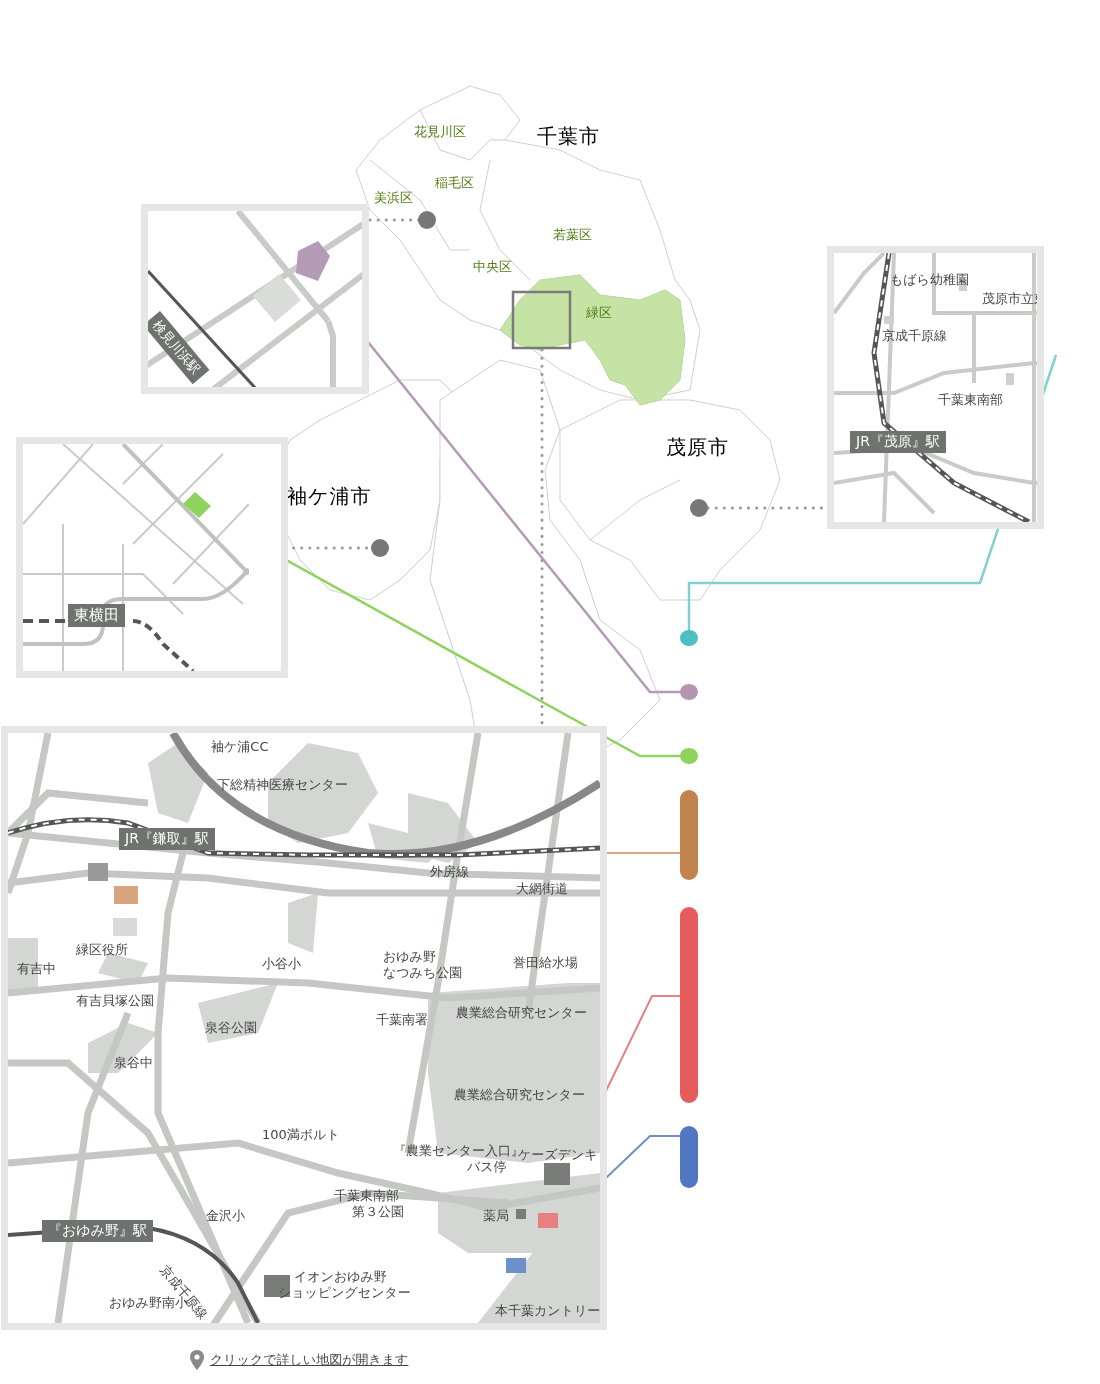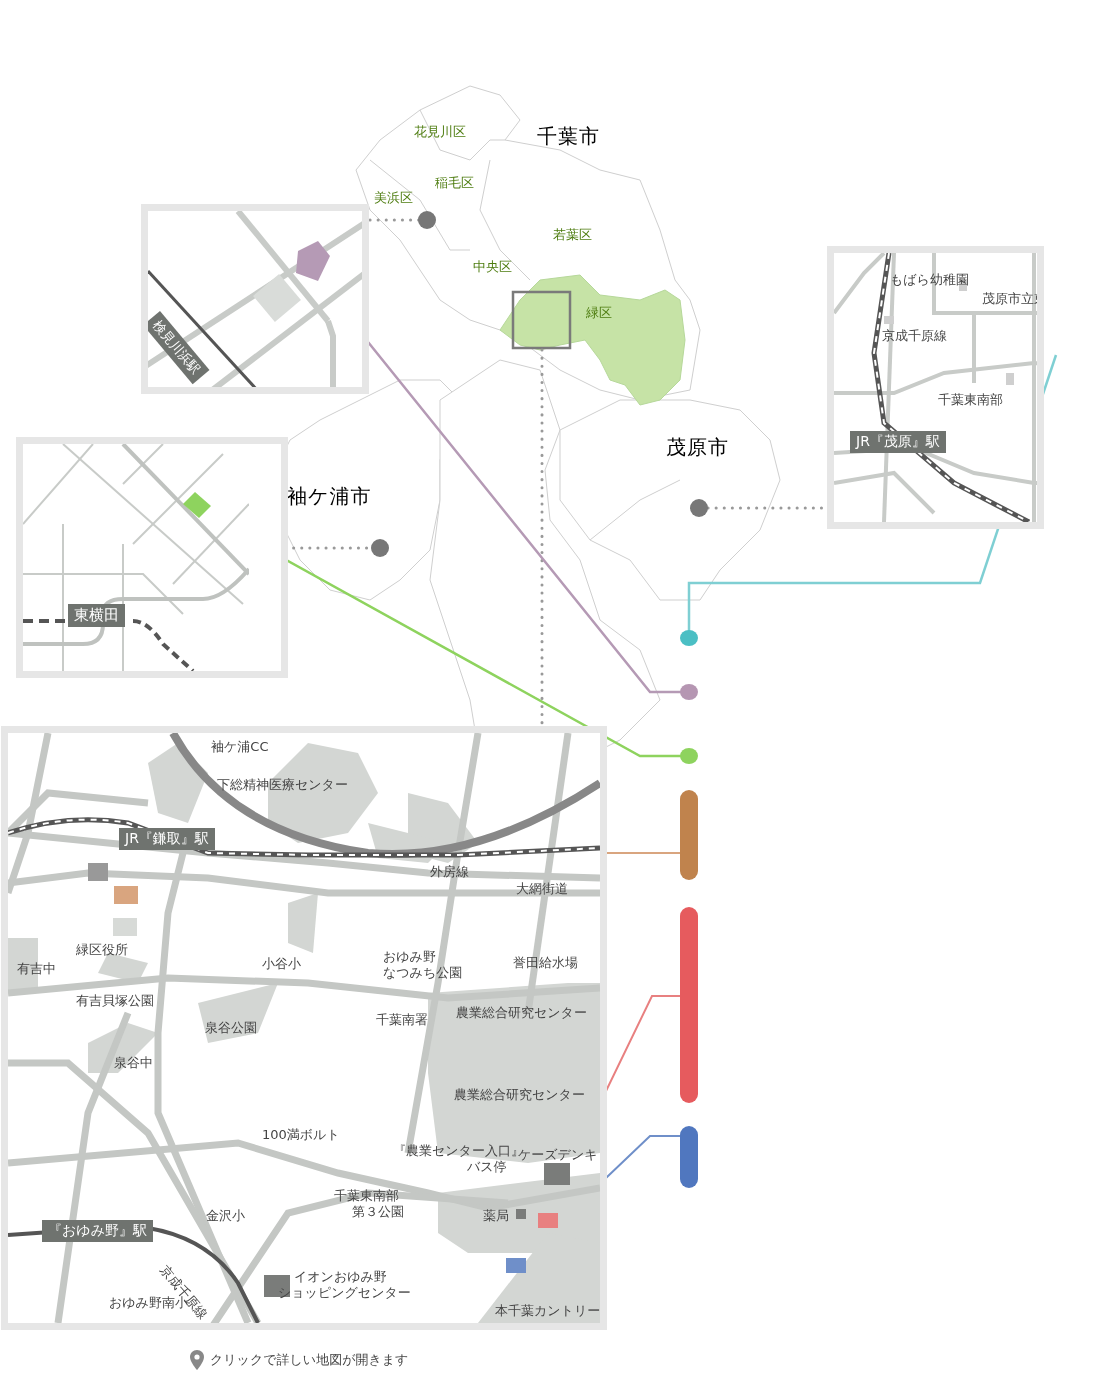--- a/index.html
+++ b/index.html
@@ -7,21 +7,21 @@
          font-family:"DejaVu Sans","Liberation Sans",sans-serif; color:#444; }
   .abs { position:absolute; }
   .inset { position:absolute; background:#fff; border:7px solid #e6e6e6; box-sizing:border-box; overflow:hidden; cursor:pointer; }
   .inset svg { position:absolute; left:0; top:0; }
   .lbl { position:absolute; font-size:13px; color:#444; white-space:nowrap; line-height:1.15; }
   .city { position:absolute; font-size:20px; color:#000000; letter-spacing:1px; white-space:nowrap; }
   .ward { position:absolute; font-size:13px; color:#4d7c0f; white-space:nowrap; }
   .station { position:absolute; background:#6f736f; color:#fff; font-size:14px; padding:2px 6px; white-space:nowrap; }
   .bar { position:absolute; left:680px; width:18px; border-radius:9px; cursor:pointer; }
   .dot { position:absolute; width:18px; height:16px; border-radius:50%; cursor:pointer; }
-  .footnote { position:absolute; left:190px; top:1350px; font-size:13px; color:#444; display:flex; align-items:center; gap:6px; }
+  .footnote { position:absolute; left:190px; top:1350px; font-size:13px; color:#444; display:flex; align-items:center; gap:6px;text-decoration:underline; }
 </style>
 </head>
 <body>
 
 <svg class="abs" style="left:0;top:0" width="1100" height="1384" viewBox="0 0 1100 1384">
   <g fill="#fff" stroke="#cfcfcf" stroke-width="1">
 
     <path d="M470 86 L500 95 L520 120 L505 140 L560 150 L600 170 L640 180 L660 230 L675 280 L690 300 L700 330 L690 390 L640 400 L600 390 L560 370 L520 340 L500 330 L470 320 L440 300 L420 270 L400 240 L370 210 L356 170 L380 140 L420 110 Z"></path>
     <path d="M420 110 L440 150 L470 160 L490 140 L505 140" fill="none"></path>
     <path d="M370 160 L420 200 L450 250 L470 250" fill="none"></path>

